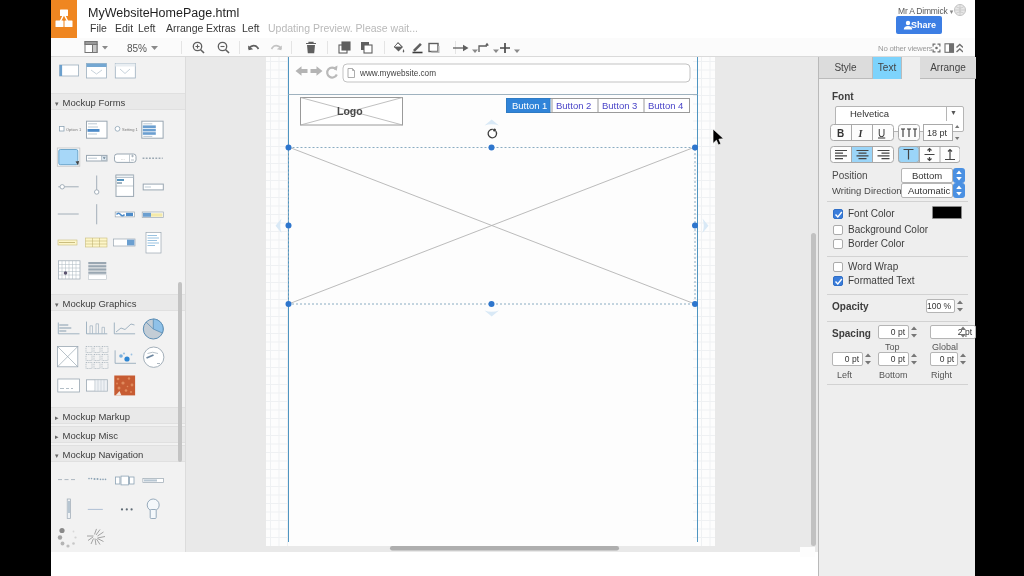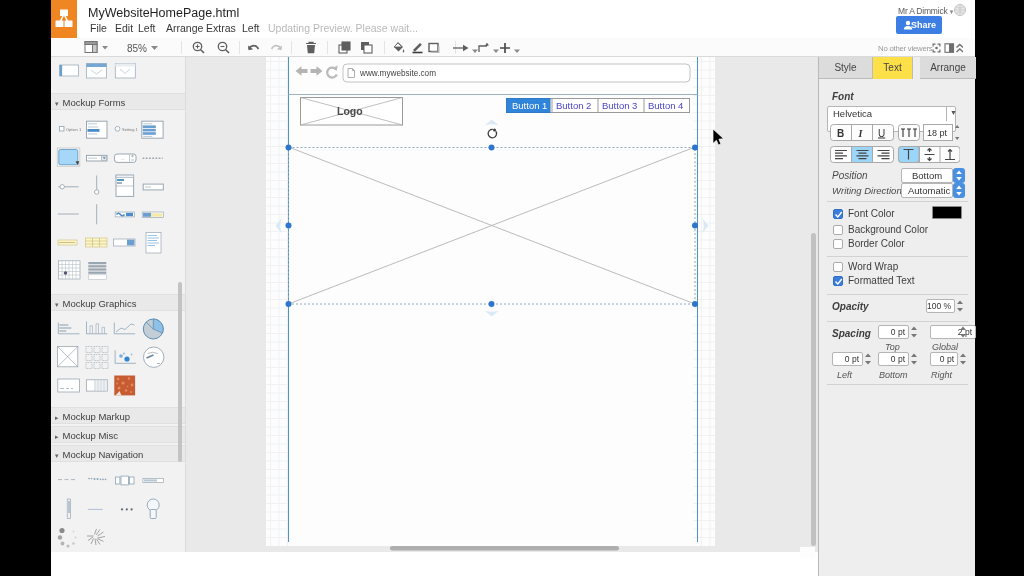--- a/index.html
+++ b/index.html
@@ -25,21 +25,21 @@
 .shead .tri{display:inline-block;margin-right:4px;font-size:7px;color:#666;}
 #moreshapes{position:absolute;left:0;top:551px;width:135px;height:24px;background:#f2f2f2;border-top:1px solid #d8d8d8;border-right:1px solid #dcdcdc;font-size:9px;color:#3d3d3d;line-height:24px;padding-left:10px;}
 #sbscroll{position:absolute;left:127px;top:282px;width:4px;height:180px;background:#c3c3c3;border-radius:2px;}
 
 #canvas{position:absolute;left:135px;top:57px;width:632px;height:495px;background:#e9e9e9;overflow:hidden;}
 #page{position:absolute;left:80px;top:0;width:449px;height:489px;background:#fdfdfd;}
 #tabbar{position:absolute;left:135px;top:552px;width:632px;height:24px;background:#ececec;border-top:1px solid #cccccc;}
 
 #panel{position:absolute;left:767px;top:57px;width:157px;height:519px;background:#eeeeee;border-left:1px solid #b9b9b9;}
 .ptab{position:absolute;top:0;height:22px;font-size:10px;color:#444;text-align:center;line-height:22px;background:#dcdcdc;border-bottom:1px solid #bbb;}
-.plabel{position:absolute;font-size:10px;color:#3d3d3d;font-style:italic;}
+.plabel{position:absolute;font-size:10px;color:#3d3d3d;}
 .pinput{position:absolute;background:#fff;border:1px solid #b5b5b5;border-radius:2px;font-size:8.5px;color:#333;white-space:nowrap;}
 .pdiv{position:absolute;left:8px;width:141px;height:1px;background:#d2d2d2;}
 .cb{position:absolute;width:10px;height:10px;border-radius:2px;}
 .cb.on{background:#3a7ddb;border:1px solid #2f6ec6;}
 .cb.off{background:#fff;border:1px solid #ababab;}
 .cklbl{position:absolute;font-size:10px;color:#3d3d3d;text-align:center;}
 </style>
 </head>
 <body>
 <div id="app">
@@ -451,24 +451,24 @@
       <rect x="204" y="489" width="229" height="4.5" rx="2.2" fill="#aeaeae"></rect>
 
       <path d="M527 72 l0 14.5 3.4 -3.2 2 4.6 2.5 -1 -2 -4.7 4.7 -0.5 z" fill="#000" stroke="#fff" stroke-width="0.7"></path>
     </svg>
   </div>
 
   <div class="abs" style="left:749px;top:547px;width:15px;height:10px;background:#fdfdfd"></div>
 
   <div id="panel">
     <div class="ptab" style="left:0;width:53px">Style</div>
-    <div class="ptab" style="left:53px;width:41px;background:#fde047;border-bottom:none;border-left:1px solid #bbb;border-right:1px solid #bbb">Text</div>
+    <div class="ptab" style="left:53px;width:30px;background:#7dd3fc;border-bottom:none;border-left:1px solid #bbb;border-right:1px solid #bbb">Text</div>
     <div class="ptab" style="left:101px;width:56px">Arrange</div>
     <div class="plabel" style="left:13px;top:34px;font-weight:bold">Font</div>
-    <div class="pinput" style="left:8px;top:49px;width:129px;height:26px;line-height:13px;padding-left:5px;font-size:9.5px">Helvetica</div>
+    <div class="pinput" style="left:16px;top:49px;width:129px;height:26px;line-height:13px;padding-left:14px;font-size:9.5px">Helvetica</div>
     <div class="abs" style="left:127px;top:49px;width:1px;height:15px;background:#b5b5b5"></div>
     <div class="abs" style="left:131px;top:52px;font-size:7px;color:#555">▼</div>
 
     <svg class="abs" style="left:11px;top:67px" width="130" height="18" viewBox="0 0 130 18">
       <g>
         <rect x="0.5" y="0.5" width="63" height="16" rx="3" fill="#fdfdfd" stroke="#a9a9a9"></rect>
         <line x1="21.5" y1="0.5" x2="21.5" y2="16.5" stroke="#a9a9a9"></line>
         <line x1="42.5" y1="0.5" x2="42.5" y2="16.5" stroke="#a9a9a9"></line>
         <text x="7" y="12.5" font-size="10" font-weight="bold" fill="#333">B</text>
         <text x="28.5" y="12.5" font-size="10" font-style="italic" font-family="Liberation Serif" font-weight="bold" fill="#333">I</text>

